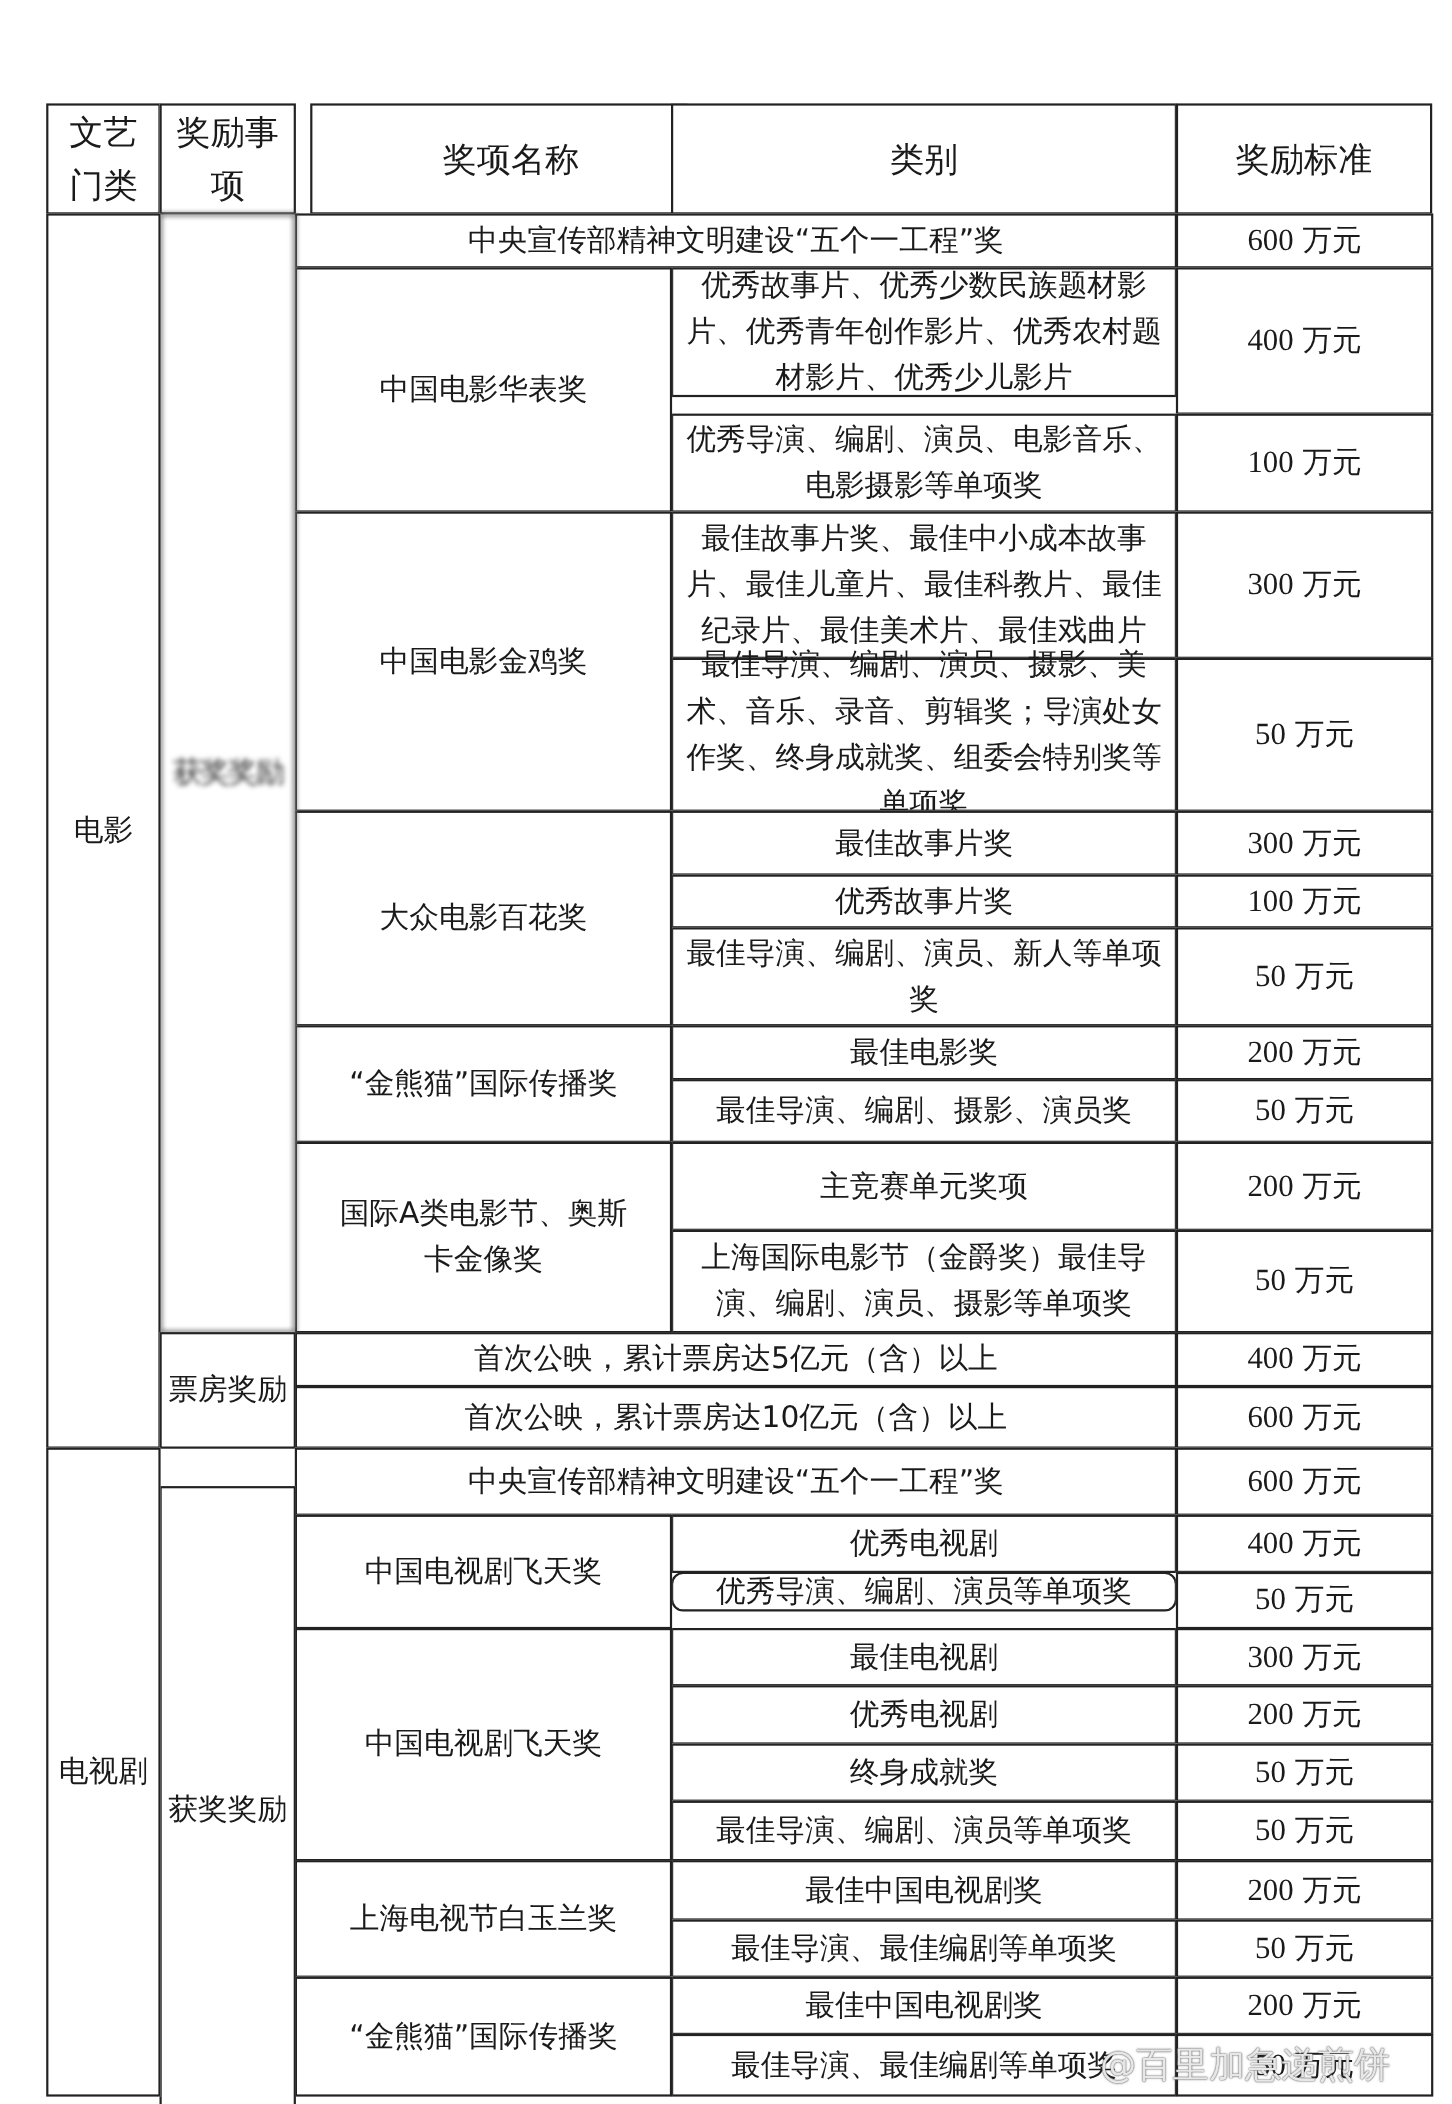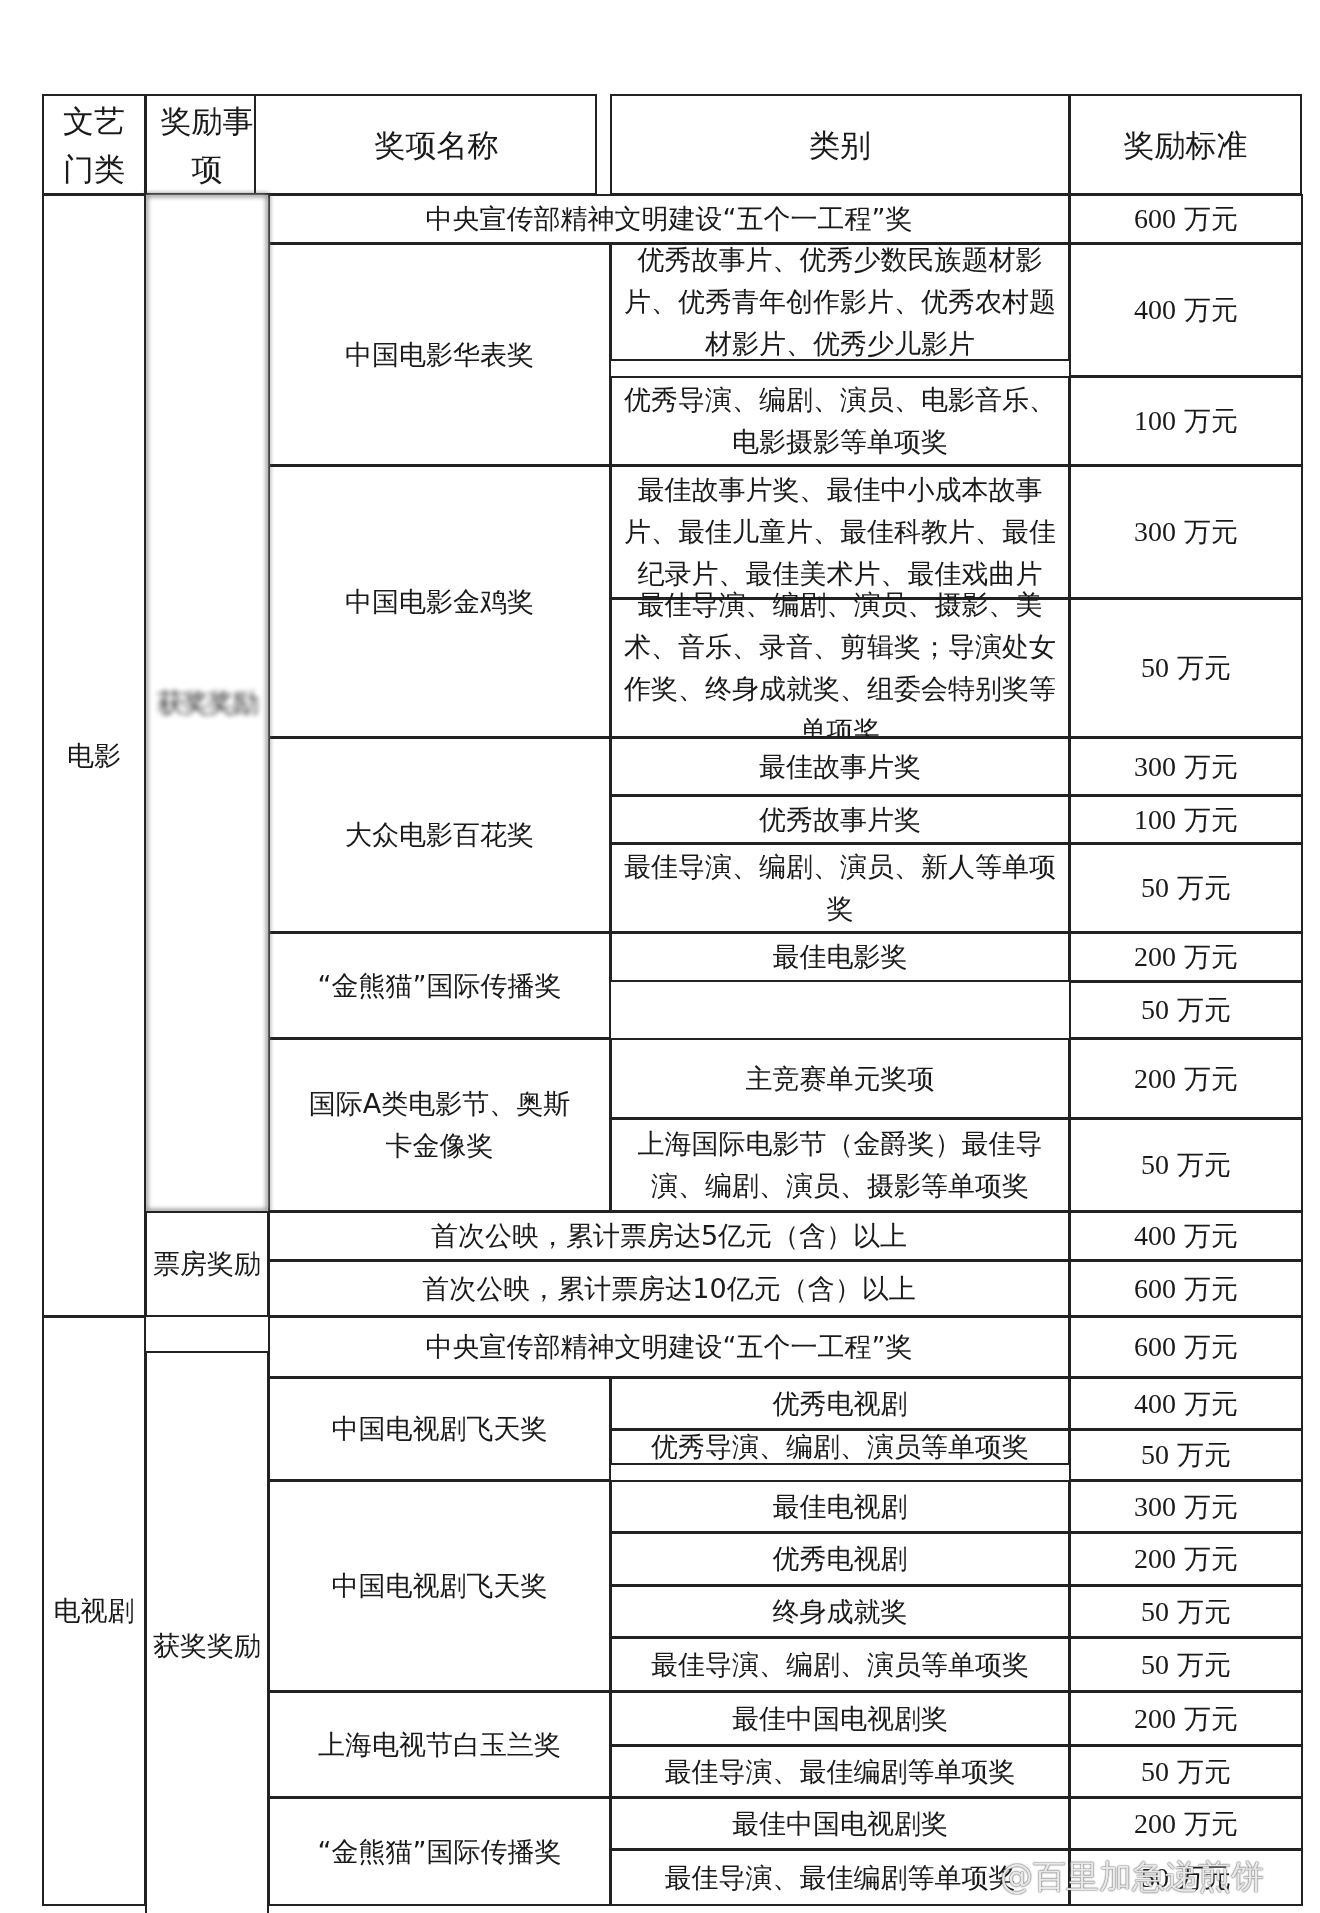--- a/index.html
+++ b/index.html
@@ -17,21 +17,21 @@
   #watermark { position: absolute; left: 1000px; top: 1855px; font-size: 33px; color: rgba(255,255,255,0.85);
                text-shadow: 0 0 2px #666, 0 0 1px #444; white-space: nowrap; }
 </style>
 </head>
 <body>
 
 <div id="tbl">
 
   <div class="cell hdr" style="left:0;top:0;width:104px;height:101px;">文艺门类</div>
   <div class="cell hdr" style="left:103px;top:0;width:124px;height:101px;">奖励事项</div>
-  <div class="cell hdr" style="left:212px;top:0;width:343px;height:101px;padding-left:26px;">奖项名称</div>
+  <div class="cell hdr" style="left:240px;top:0;width:343px;height:101px;padding-left:26px;">奖项名称</div>
   <div class="cell hdr" style="left:568px;top:0;width:460px;height:101px;">类别</div>
   <div class="cell hdr" style="left:1027px;top:0;width:233px;height:101px;">奖励标准</div>
 <div class="cell amt" style="left: 1027px; top: 100px; width: 234px; height: 50px;">
       <span>600</span>
       <span class="unit">万元</span>
     </div>
     <div class="cell " style="left: 226px; top: 100px; width: 802px; height: 50px;">中央宣传部精神文明建设“五个一工程”奖</div>
     <div class="cell " style="left: 568px; top: 149px; width: 460px; height: 118px;">优秀故事片、优秀少数民族题材影片、优秀青年创作影片、优秀农村题材影片、优秀少儿影片</div>
     <div class="cell amt" style="left: 1027px; top: 149px; width: 234px; height: 134px;">
       <span>400</span>
@@ -68,20 +68,21 @@
     <div class="cell amt" style="left: 1027px; top: 749px; width: 234px; height: 90px;">
       <span>50</span>
       <span class="unit">万元</span>
     </div>
     <div class="cell " style="left: 226px; top: 643px; width: 343px; height: 196px; padding: 0px 30px;">大众电影百花奖</div>
     <div class="cell " style="left: 568px; top: 838px; width: 460px; height: 50px;">最佳电影奖</div>
     <div class="cell amt" style="left: 1027px; top: 838px; width: 234px; height: 50px;">
       <span>200</span>
       <span class="unit">万元</span>
     </div>
+    <div class="cell " style="left: 568px; top: 887px; width: 460px; height: 58px;">最佳导演、编剧、摄影、演员奖</div>
     <div class="cell amt" style="left: 1027px; top: 887px; width: 234px; height: 58px;">
       <span>50</span>
       <span class="unit">万元</span>
     </div>
     <div class="cell " style="left: 226px; top: 838px; width: 343px; height: 107px; padding: 0px 30px;">“金熊猫”国际传播奖</div>
     <div class="cell " style="left: 568px; top: 944px; width: 460px; height: 81px;">主竞赛单元奖项</div>
     <div class="cell amt" style="left: 1027px; top: 944px; width: 234px; height: 81px;">
       <span>200</span>
       <span class="unit">万元</span>
     </div>
@@ -107,21 +108,21 @@
     <div class="cell amt" style="left: 1027px; top: 1222px; width: 234px; height: 62px;">
       <span>600</span>
       <span class="unit">万元</span>
     </div>
     <div class="cell " style="left: 226px; top: 1222px; width: 802px; height: 62px;">中央宣传部精神文明建设“五个一工程”奖</div>
     <div class="cell " style="left: 568px; top: 1283px; width: 460px; height: 53px;">优秀电视剧</div>
     <div class="cell amt" style="left: 1027px; top: 1283px; width: 234px; height: 53px;">
       <span>400</span>
       <span class="unit">万元</span>
     </div>
-    <div class="cell " style="left: 568px; top: 1335px; width: 460px; height: 36px;">优秀导演、编剧、演员等单项奖</div>
+    <div class="cell " style="left: 568px; top: 1335px; width: 460px; height: 36px; border-radius: 11px;">优秀导演、编剧、演员等单项奖</div>
     <div class="cell amt" style="left: 1027px; top: 1335px; width: 234px; height: 52px;">
       <span>50</span>
       <span class="unit">万元</span>
     </div>
     <div class="cell " style="left: 226px; top: 1283px; width: 343px; height: 104px; padding: 0px 30px;">中国电视剧飞天奖</div>
     <div class="cell " style="left: 568px; top: 1386px; width: 460px; height: 53px;">最佳电视剧</div>
     <div class="cell amt" style="left: 1027px; top: 1386px; width: 234px; height: 53px;">
       <span>300</span>
       <span class="unit">万元</span>
     </div>

